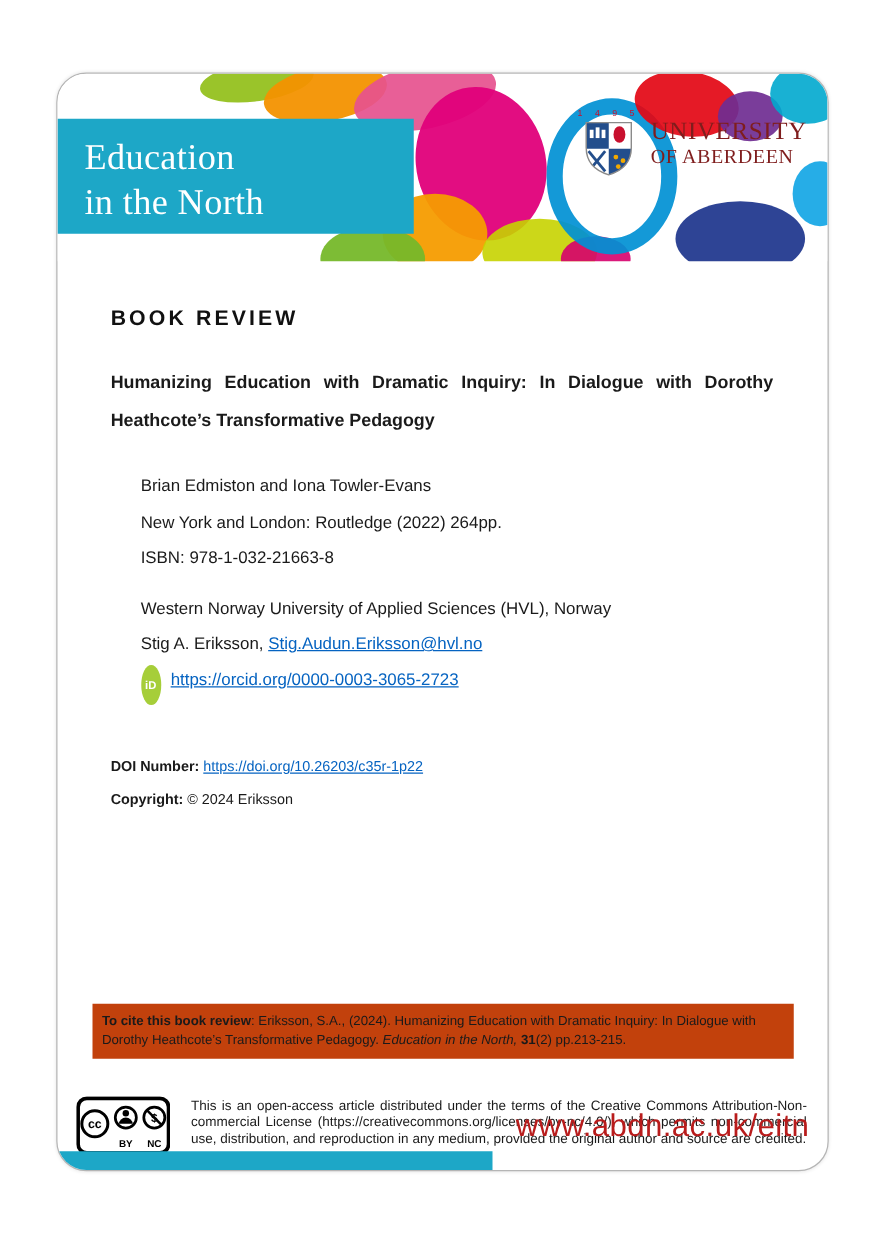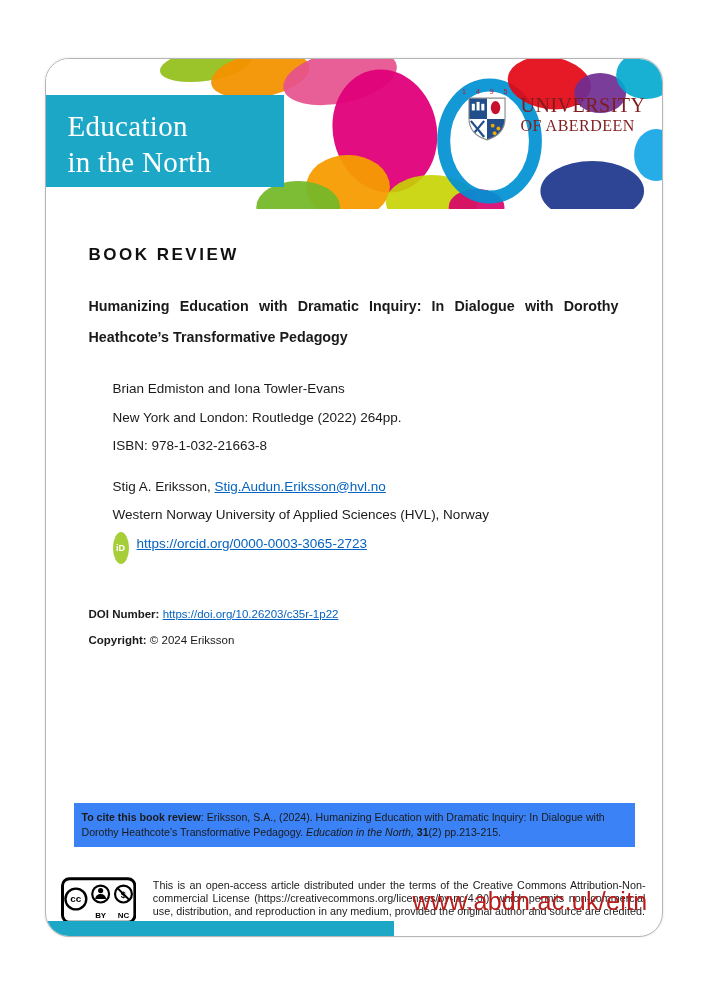--- a/index.html
+++ b/index.html
@@ -3,21 +3,21 @@
 <meta charset="utf-8">
 <style>
   *{box-sizing:border-box;margin:0;padding:0}
   html,body{background:#fff}
   body{width:707px;height:1000px;margin:0 auto;font-family:"Liberation Sans",sans-serif;color:#1a1a1a;position:relative}
   .page{position:relative;width:618px;height:879px;margin:58px auto 0;background:#fff;border:1px solid #b5b5b5;border-radius:24px;overflow:hidden;box-shadow:0 0 3px rgba(0,0,0,.10)}
 
   
   .banner{position:relative;height:150px;background:#fff}
   .banner-art{position:absolute;left:0;top:0;width:100%;height:100%}
-  .journal-logo{position:absolute;left:0;top:36px;width:238px;height:92px;background:#1DA7C7;color:#fff;z-index:1;
+  .journal-logo{position:absolute;left:0;top:36px;width:285px;height:92px;background:#1DA7C7;color:#fff;z-index:1;
     font-family:"Liberation Serif","DejaVu Serif",serif;padding:13px 0 0 22px}
   .jl1,.jl2{font-size:29px;line-height:36px;font-weight:400;letter-spacing:.3px}
   .uni-logo{position:absolute;right:16px;top:28px;display:flex;align-items:center;gap:9px;z-index:2}
   .crest{display:flex;flex-direction:column;align-items:center}
   .crest-year{font-size:7px;color:#C8102E;letter-spacing:4px;white-space:nowrap;height:10px;line-height:10px}
   .uni-text{color:#7f1d1d;font-family:"Liberation Serif","DejaVu Serif",serif}
   .uni-l1{font-size:20px;line-height:23px;letter-spacing:.5px}
   .uni-l2{font-size:16px;line-height:18px;letter-spacing:.5px}
 
   
@@ -27,21 +27,21 @@
   .meta-group2{margin-top:12px}
   .meta{margin:0 67px;font-size:13.5px;line-height:28.5px}
   a{color:#0563C1;text-decoration:underline}
   .orcid-icon{display:inline-flex;align-items:center;justify-content:center;width:16px;height:32px;border-radius:50%;
     background:#A6CE39;color:#fff;font-size:9px;font-weight:700;margin-right:8px;vertical-align:-3px;font-style:normal}
   .doi-line{margin:40px 43px 0;font-size:11.5px;line-height:20px}
   .copyright-line{margin:6px 43px 0;font-size:11.5px;line-height:20px}
   .bold{font-weight:700}
 
   
-  .citation-box{margin:153px 27px 0 28px;background:#3b82f6;padding:7px 8px;font-size:10.6px;line-height:15px}
+  .citation-box{margin:153px 27px 0 28px;background:#c2410c;padding:7px 8px;font-size:10.6px;line-height:15px}
   .citation-box em{font-style:italic}
 
   
   .license{margin:30px 16px 0 15px;display:flex;gap:17px;align-items:flex-start}
   .license-text{font-size:10.8px;line-height:13.2px;text-align:justify;width:497px;margin-top:2px}
 
   
   .footer-bar{position:absolute;left:0;bottom:0;width:348px;height:15px;background:#1DA7C7;border-bottom-left-radius:24px}
   .site-url{position:absolute;right:14px;bottom:20px;font-size:25px;font-weight:500;letter-spacing:.3px;
     color:#b91c1c;text-decoration:none}
@@ -111,22 +111,22 @@
 
   <p class="title">Humanizing Education with Dramatic Inquiry: In Dialogue with Dorothy Heathcote’s Transformative Pedagogy</p>
 
   <div class="meta-group1">
     <p class="meta">Brian Edmiston and Iona Towler-Evans</p>
     <p class="meta">New York and London: Routledge (2022) 264pp.</p>
     <p class="meta">ISBN: 978-1-032-21663-8</p>
   </div>
 
   <div class="meta-group2">
+    <p class="meta">Western Norway University of Applied Sciences (HVL), Norway</p>
     <p class="meta"><span>Stig A. Eriksson, </span><a href="#">Stig.Audun.Eriksson@hvl.no</a></p>
-    <p class="meta">Western Norway University of Applied Sciences (HVL), Norway</p>
     <p class="meta"><span class="orcid-icon">iD</span><a href="#">https://orcid.org/0000-0003-3065-2723</a></p>
   </div>
 
   <p class="doi-line"><span class="bold">DOI Number: </span><a href="#">https://doi.org/10.26203/c35r-1p22</a></p>
 
   <p class="copyright-line"><span class="bold">Copyright: </span><span>© 2024 Eriksson</span></p>
 
   <div class="citation-box">
     <span class="bold">To cite this book review</span><span>: Eriksson, S.A., (2024). Humanizing Education with Dramatic Inquiry: In Dialogue with Dorothy Heathcote’s Transformative Pedagogy. </span><em>Education in the North,</em><span class="bold"> 31</span><span>(2) pp.213-215.</span>
   </div>

